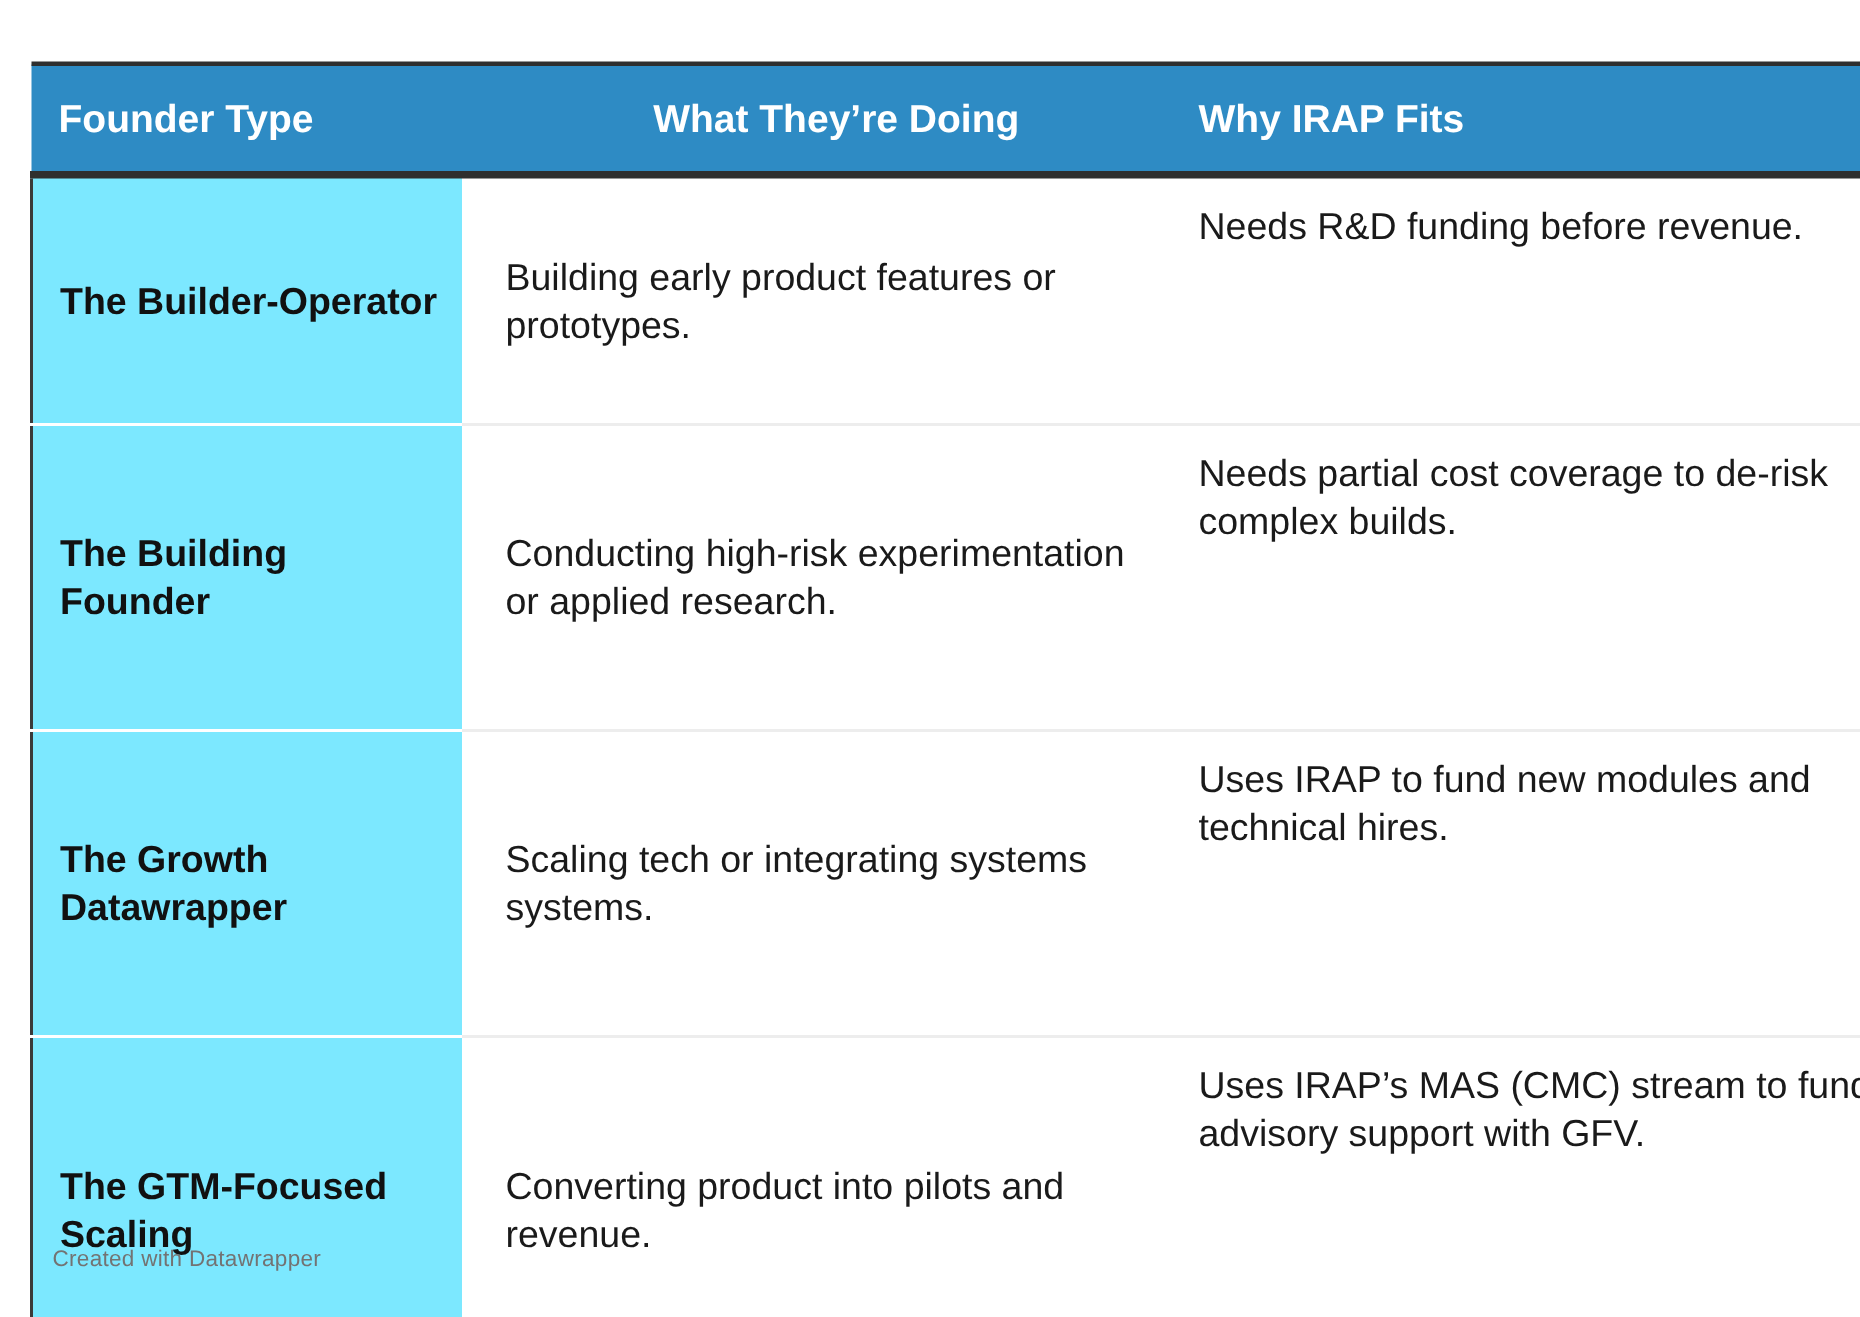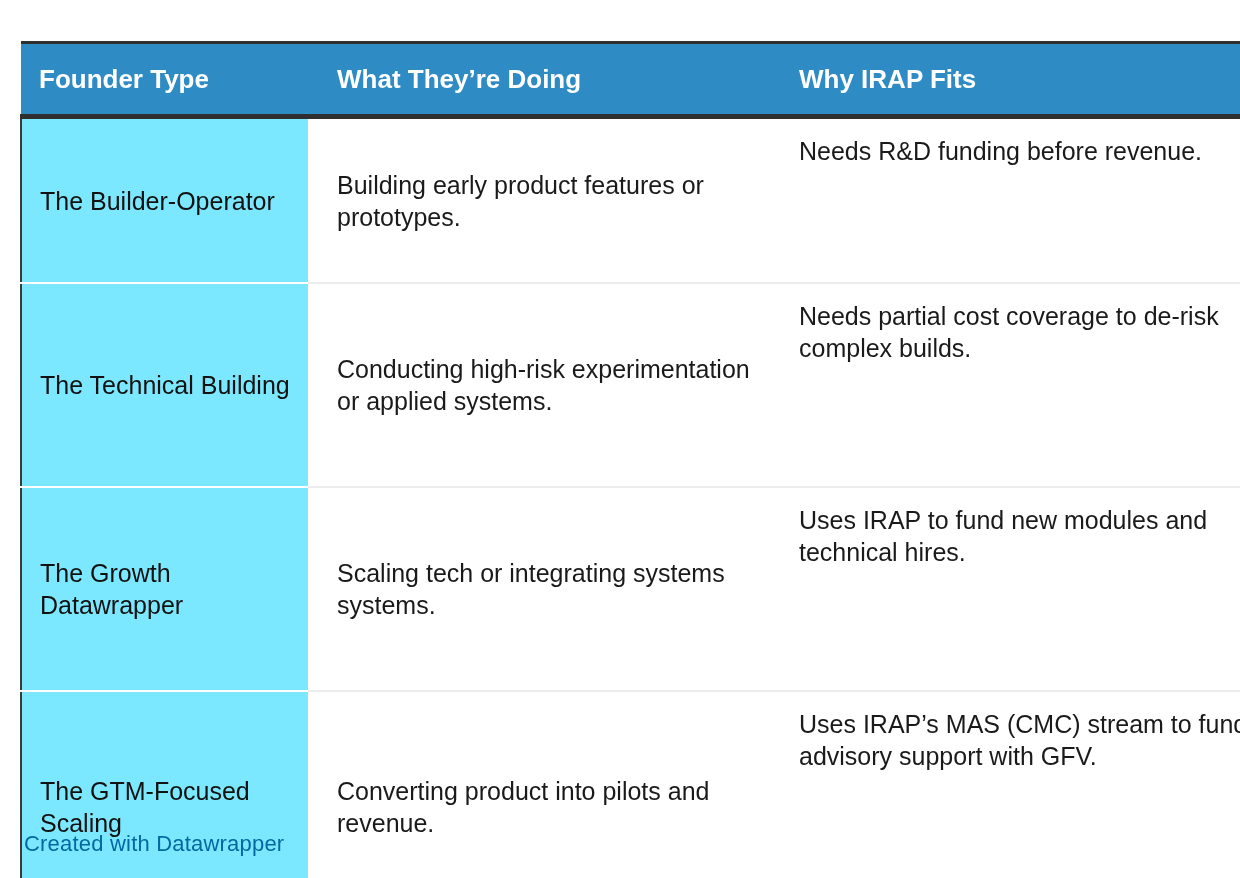--- a/index.html
+++ b/index.html
@@ -40,21 +40,21 @@
     text-align: left;
     vertical-align: middle;
     padding: 0;
     height: 70px;
     line-height: 70px;
     border-top: 3px solid #2f2f2f;
     border-bottom: 5px solid #2f2f2f;
     white-space: nowrap;
   }
   th.col-1 { width: 269px; padding-left: 18px; }
-  th.col-2 { width: 441px; padding-left: 29px; }
+  th.col-2 { width: 441px; padding-left: 29px; text-align: center; }
   th.col-3 { width: 490px; padding-left: 21px; }
 
   
   tbody tr {
     background: #ffffff;
   }
   tbody td {
     padding: 0;
     vertical-align: middle;
     border-bottom: 2px solid #EDEDED;
@@ -62,21 +62,21 @@
     line-height: 1.28;
     color: #1a1a1a;
   }
   tbody tr:last-child td {
     border-bottom: none;
   }
 
   td.cell-type {
     width: 269px;
     background: #7CE8FF;
-    font-weight: normal;
+    font-weight: bold;
     color: #111111;
     padding: 0 14px 0 18px;
     border-bottom: 2px solid #ffffff;
     border-left: 2px solid #3a3a3a;
   }
   tbody tr:last-child td.cell-type {
     border-bottom: none;
   }
 
   td.cell-doing {
@@ -94,24 +94,24 @@
   tr.r0 td { height: 131px; }
   tr.r1 td { height: 170px; }
   tr.r2 td { height: 170px; }
   tr.r3 td { height: 197px; }
 
   .cell-text { display: block; }
 
   
   .footer-note {
     position: absolute;
-    left: 24px;
+    left: 35px;
     top: 831px;
-    font-size: 22px;
-    color: #0369a1;
+    font-size: 15px;
+    color: #737373;
     letter-spacing: 0.2px;
   }
 </style>
 </head>
 <body>
 
 <div class="table-wrap">
   <table class="dw-table">
     <thead>
       <tr>
@@ -129,24 +129,24 @@
         <td class="cell-doing">
           <span class="cell-text">Building early product features or prototypes.</span>
         </td>
         <td class="cell-why">
           <span class="cell-text">Needs R&amp;D funding before revenue.</span>
         </td>
       </tr>
 
       <tr class="r1">
         <td class="cell-type">
-          <span class="cell-text">The Technical Building</span>
+          <span class="cell-text">The Building Founder</span>
         </td>
         <td class="cell-doing">
-          <span class="cell-text">Conducting high-risk experimentation or applied systems.</span>
+          <span class="cell-text">Conducting high-risk experimentation or applied research.</span>
         </td>
         <td class="cell-why">
           <span class="cell-text">Needs partial cost coverage to de-risk complex builds.</span>
         </td>
       </tr>
 
       <tr class="r2">
         <td class="cell-type">
           <span class="cell-text">The Growth Datawrapper</span>
         </td>

